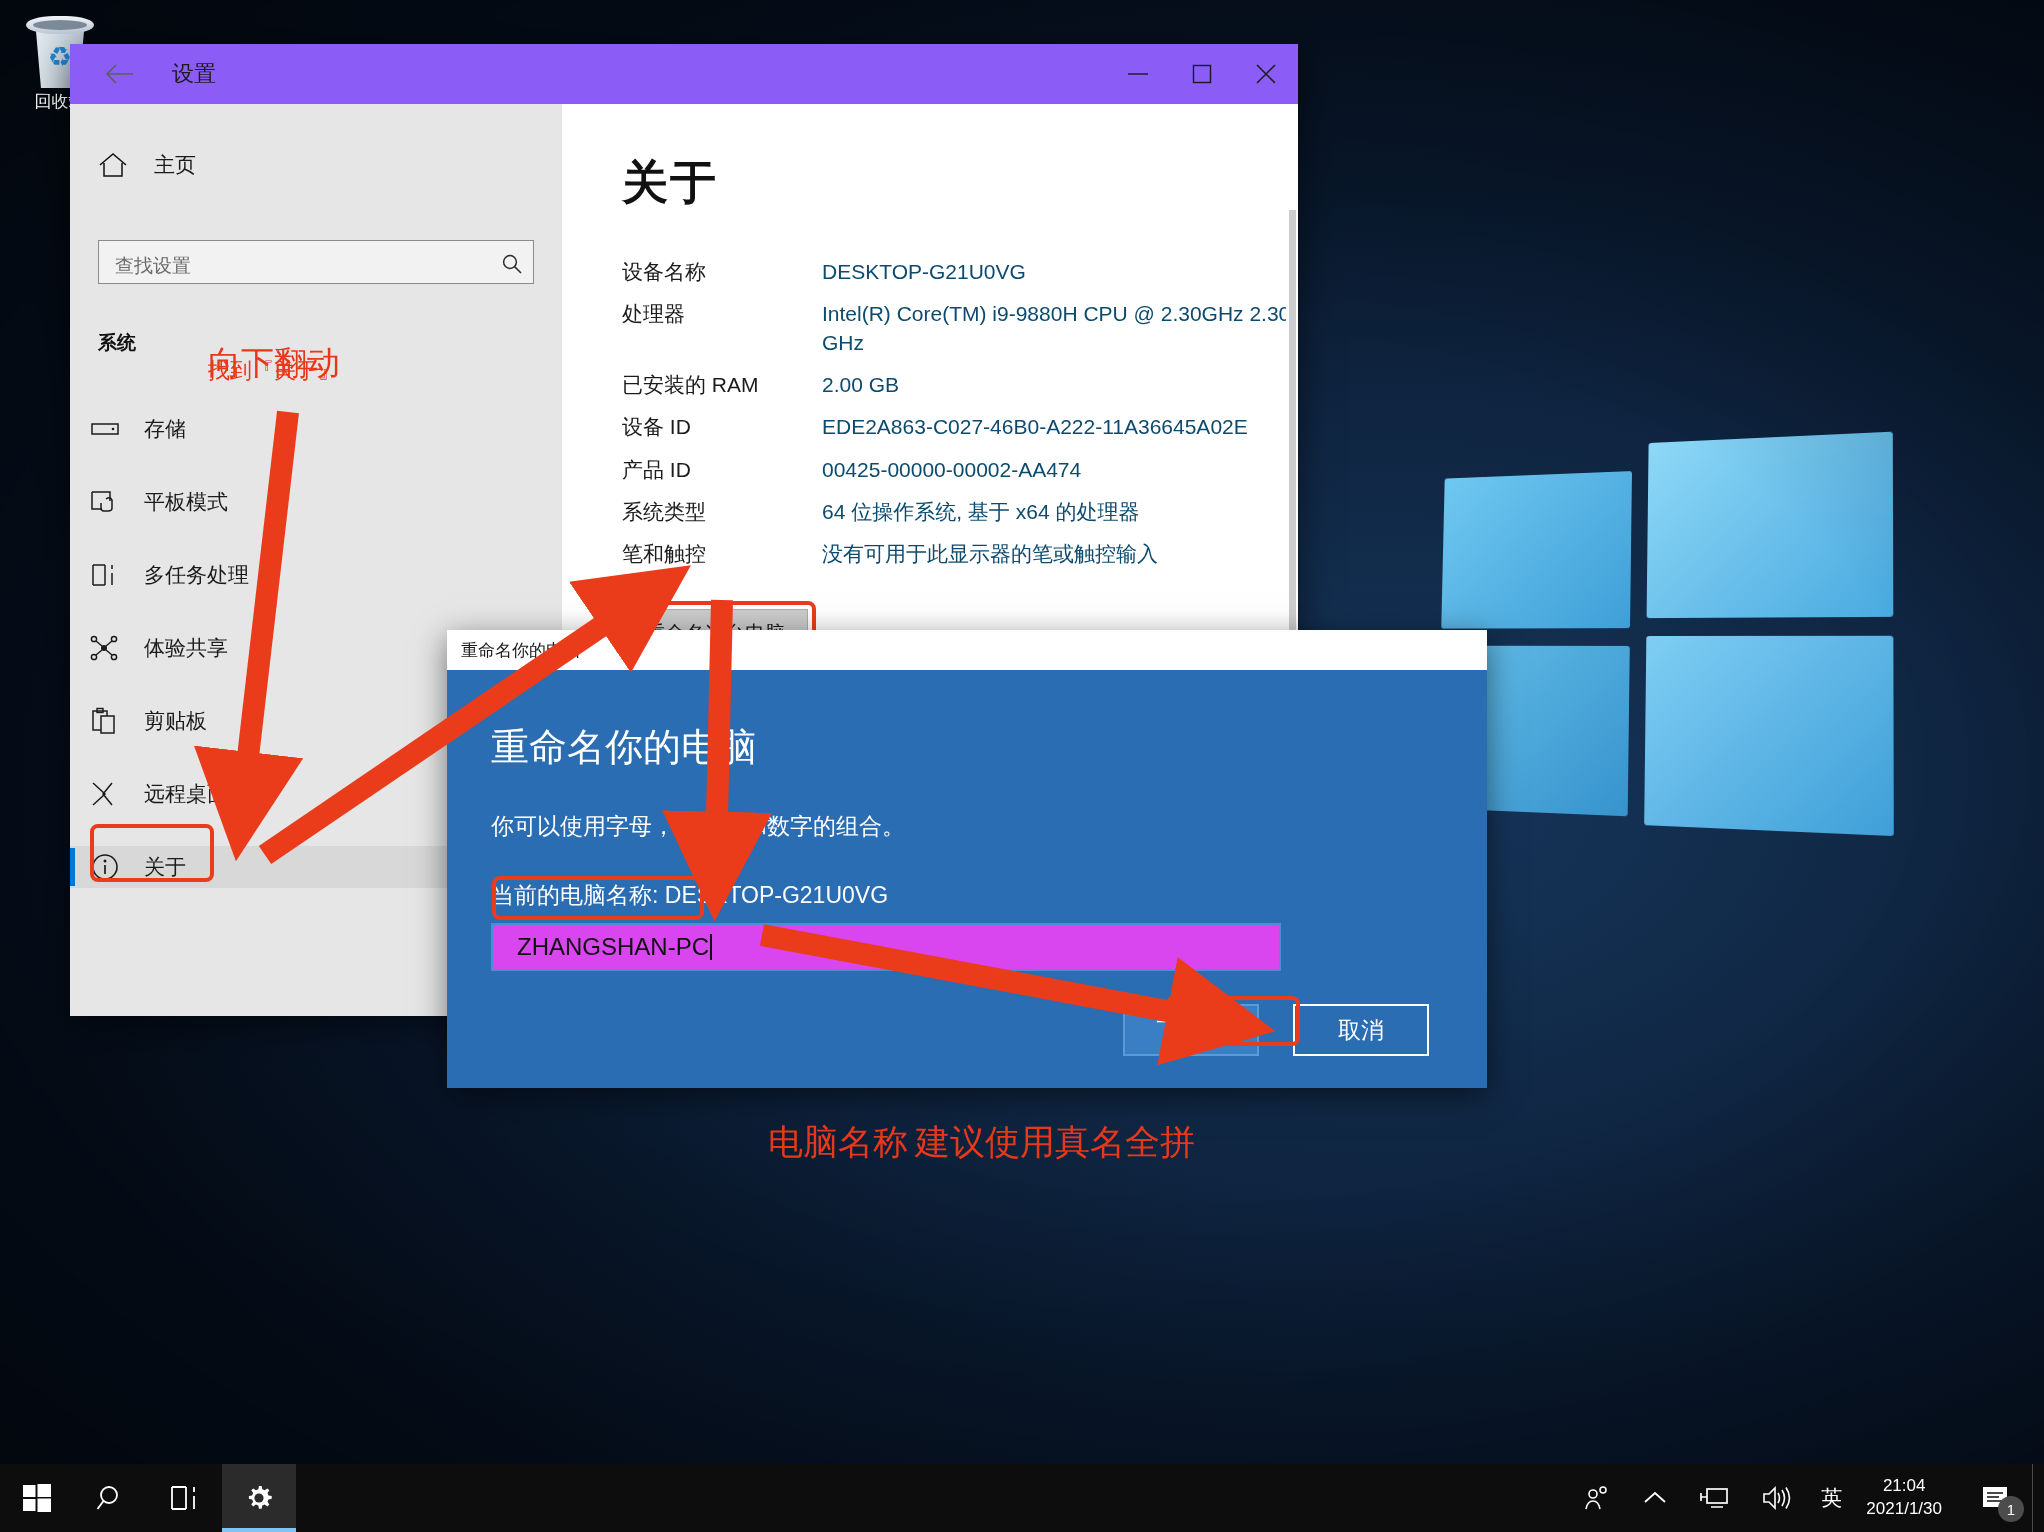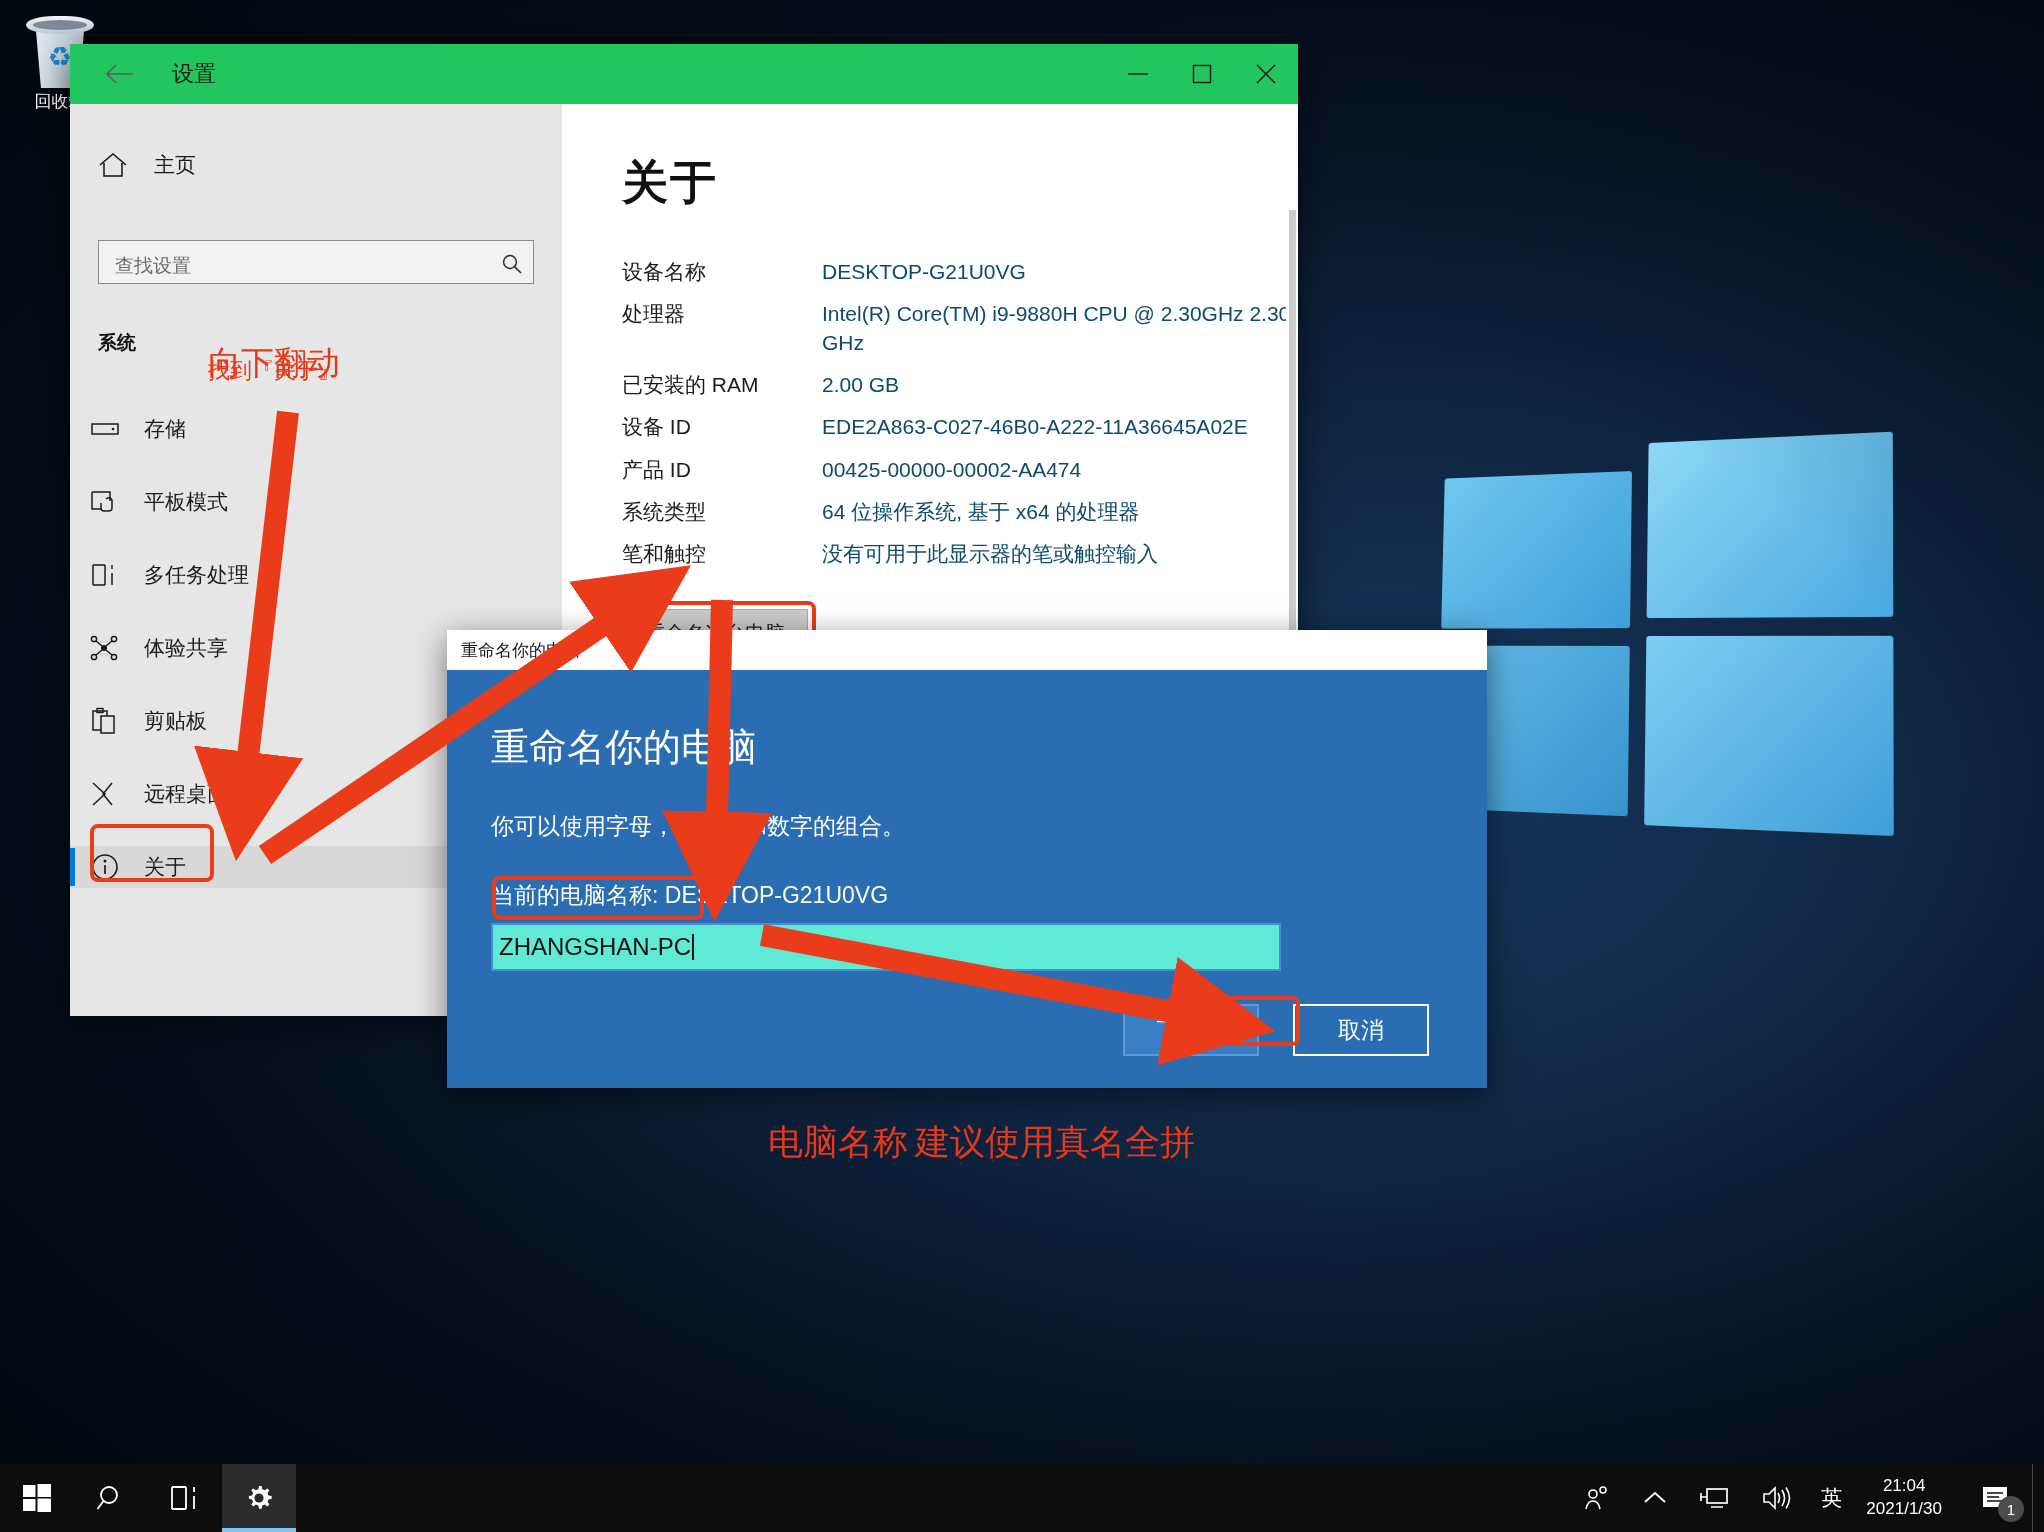--- a/index.html
+++ b/index.html
@@ -41,21 +41,21 @@
     background:#7d8b99; border-radius:50%; }
   .bin-recy { position:absolute; left:50%; top:34px; transform:translateX(-50%);
     color:#1f86d0; font-size:27px; line-height:1; }
   .bin-label { margin-top: 2px; font-size: 17px; color:#fff; text-shadow: 1px 1px 2px rgba(0,0,0,.9); }
 
   
   #settings-window {
     position: absolute; left: 70px; top: 44px; width: 1228px; height: 972px;
     background: #ffffff; box-shadow: 0 10px 34px rgba(0,0,0,.55);
   }
-  #settings-titlebar { height: 60px; display:flex; align-items:center; position:relative; background:#22c55e; }
+  #settings-titlebar { height: 60px; display:flex; align-items:center; position:relative; background:#8b5cf6; }
   .tb-back { width: 58px; margin-left: 20px; display:flex; align-items:center; justify-content:center;
              height:44px; color:#5e5e5e; }
   .tb-title { font-size: 22px; color:#1b1b1b; margin-left: 24px; }
   .tb-buttons { position:absolute; right:0; top:0; height:60px; display:flex; }
   .tb-btn { width: 64px; height: 60px; display:flex; align-items:center; justify-content:center; color:#1b1b1b; }
   .tb-btn svg { display:block; }
 
   #settings-body { display:flex; height: 912px; }
 
   
@@ -96,22 +96,22 @@
   
   #rename-dialog { position:absolute; left:447px; top:630px; width:1040px; height:458px;
                    box-shadow: 0 8px 30px rgba(0,0,0,.5); background:#2b6cb0; }
   #rename-dialog-titlebar { height: 40px; background:#fff; display:flex; align-items:center; padding-left: 14px; }
   #rename-dialog-titlebar .dlg-title { font-size:17px; color:#1b1b1b; }
   #rename-dialog-body { height: 418px; background:#2a6db2; position:relative; padding: 52px 60px 0 44px; }
   #rename-dialog-heading { font-size: 38px; color:#fff; font-weight:400; }
   #rename-dialog-desc { margin-top: 38px; font-size: 23px; color:#fff; }
   #rename-current-name { margin-top: 38px; font-size: 23px; color:#fff; }
   #rename-input {
-    margin-top: 12px; width: 790px; height: 48px; background:#5eead4; border:2px solid #4a8fd0;
-    display:flex; align-items:center; padding-left: 6px;
+    margin-top: 12px; width: 790px; height: 48px; background:#d946ef; border:2px solid #4a8fd0;
+    display:flex; align-items:center; padding-left: 24px;
   }
   #rename-input-value { font-size: 24px; color:#111; }
   .caret { display:inline-block; width:2px; height:26px; background:#111; margin-left:1px; vertical-align:-5px; }
   #dialog-buttons { position:absolute; right: 58px; bottom: 32px; display:flex; gap: 34px; }
   .dlg-btn { width: 136px; height: 52px; display:flex; align-items:center; justify-content:center;
              font-size: 23px; color:#fff; border:2px solid #fff; background: transparent; }
   .dlg-btn.primary { background:#3a7fc4; border-color:#5b9ad6; }
 
   
   .ann-text { position:absolute; color:#e8381a; font-weight: 500; white-space:nowrap; }

